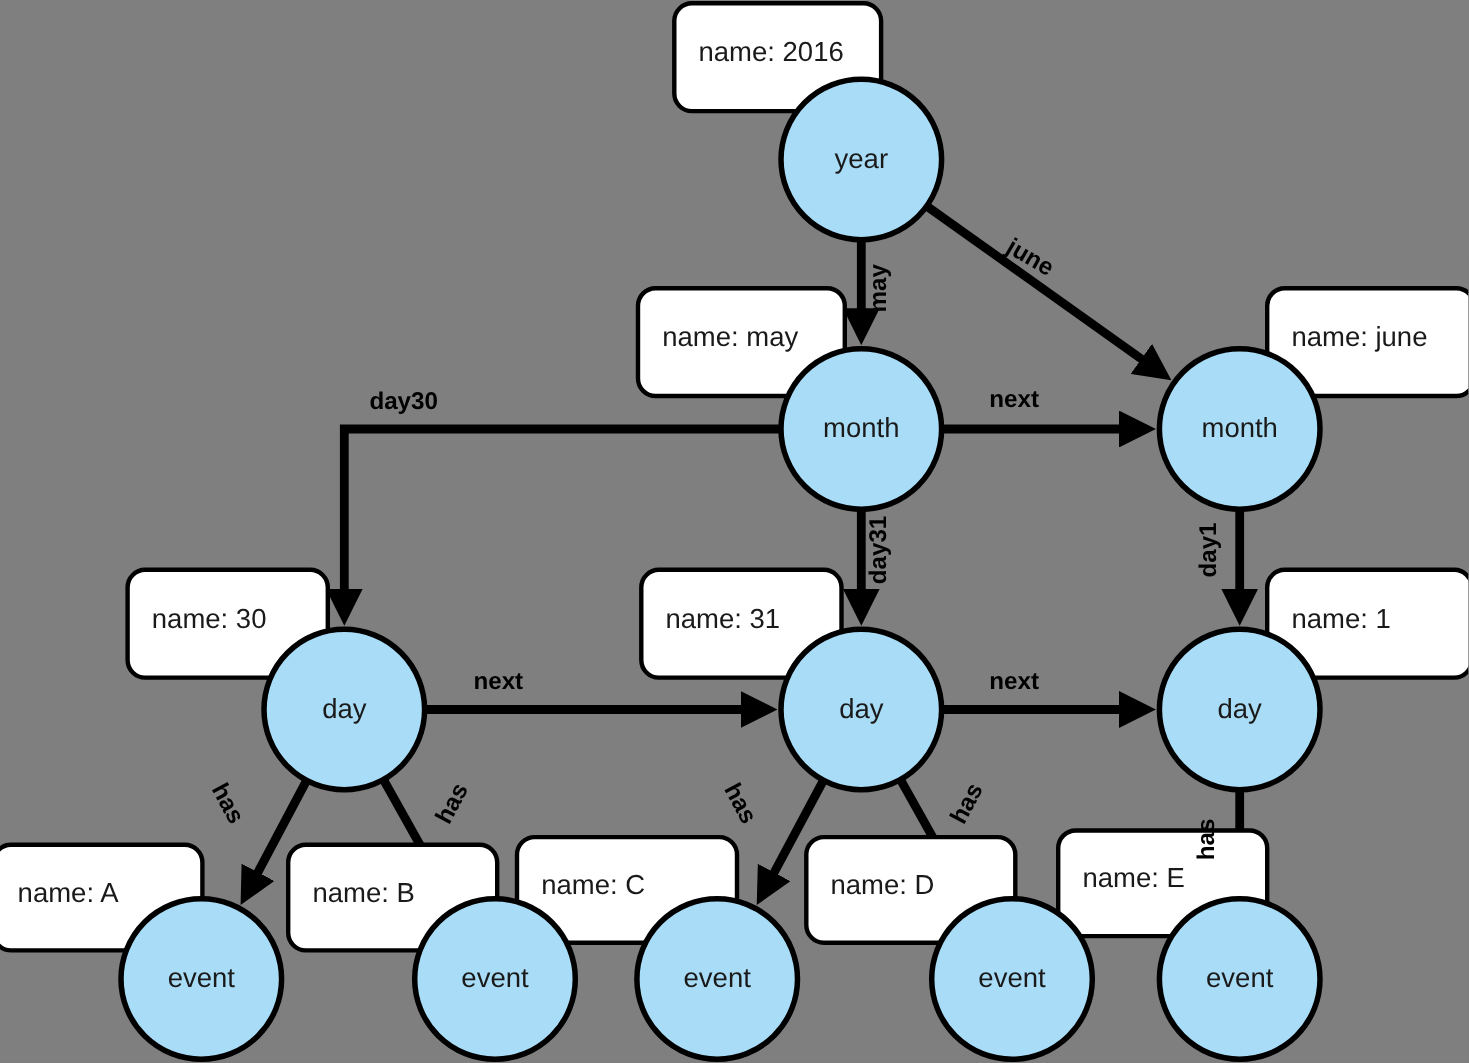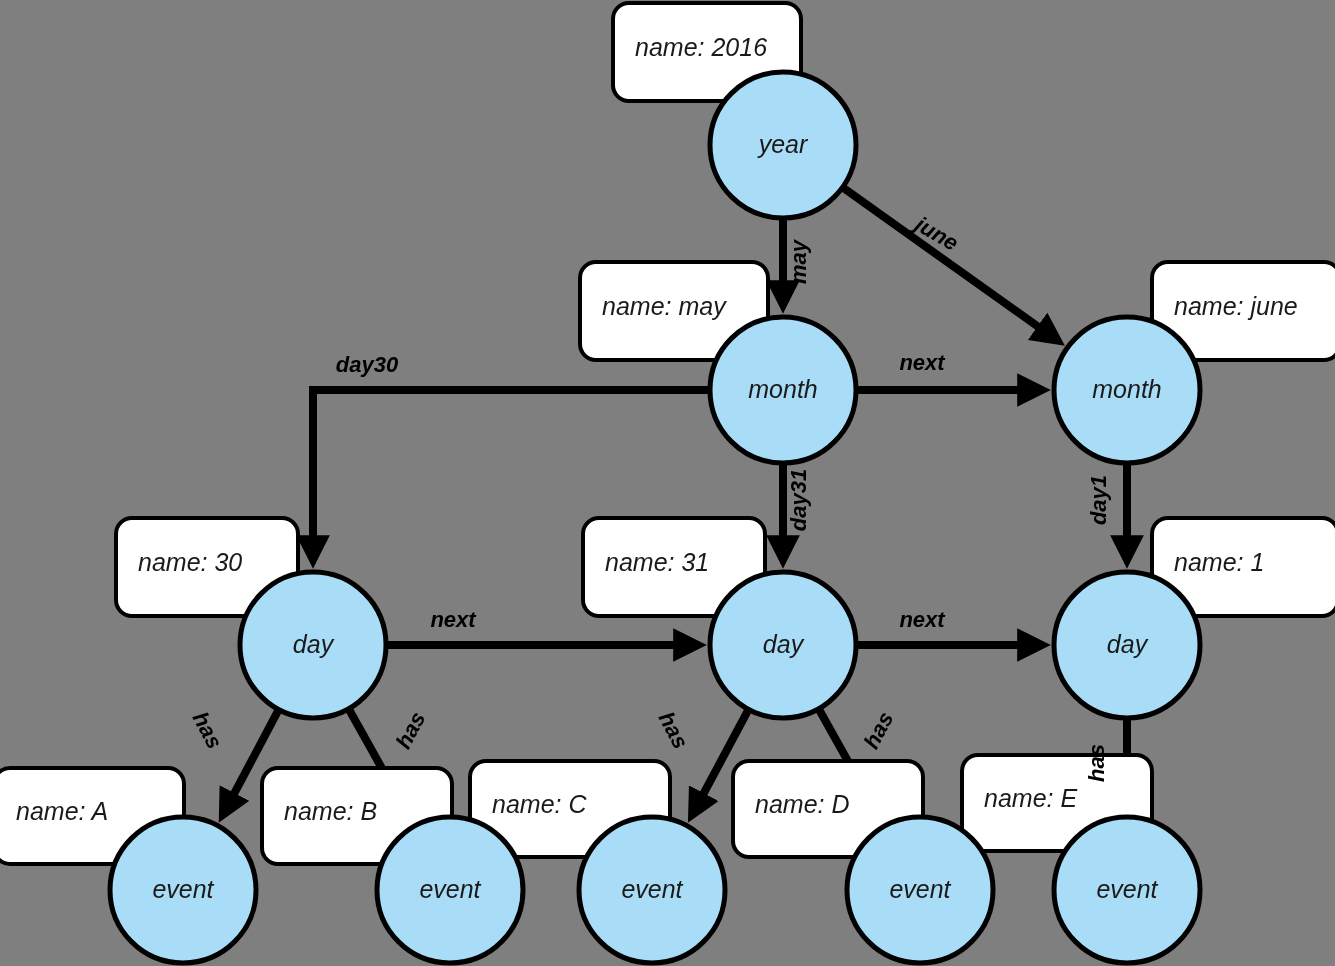--- a/index.html
+++ b/index.html
@@ -8,21 +8,20 @@
     padding: 0;
     background: #7f7f7f;
   }
   #canvas-wrap {
     position: relative;
     width: 1335px;
     height: 966px;
     background: #7f7f7f;
     overflow: hidden;
     font-family: "Liberation Sans", sans-serif;
-    font-style: italic;
   }
   svg.graph {
     position: absolute;
     top: 0; left: 0;
     width: 1335px;
     height: 966px;
     display: block;
   }
   .prop-box-rect {
     fill: #ffffff;

